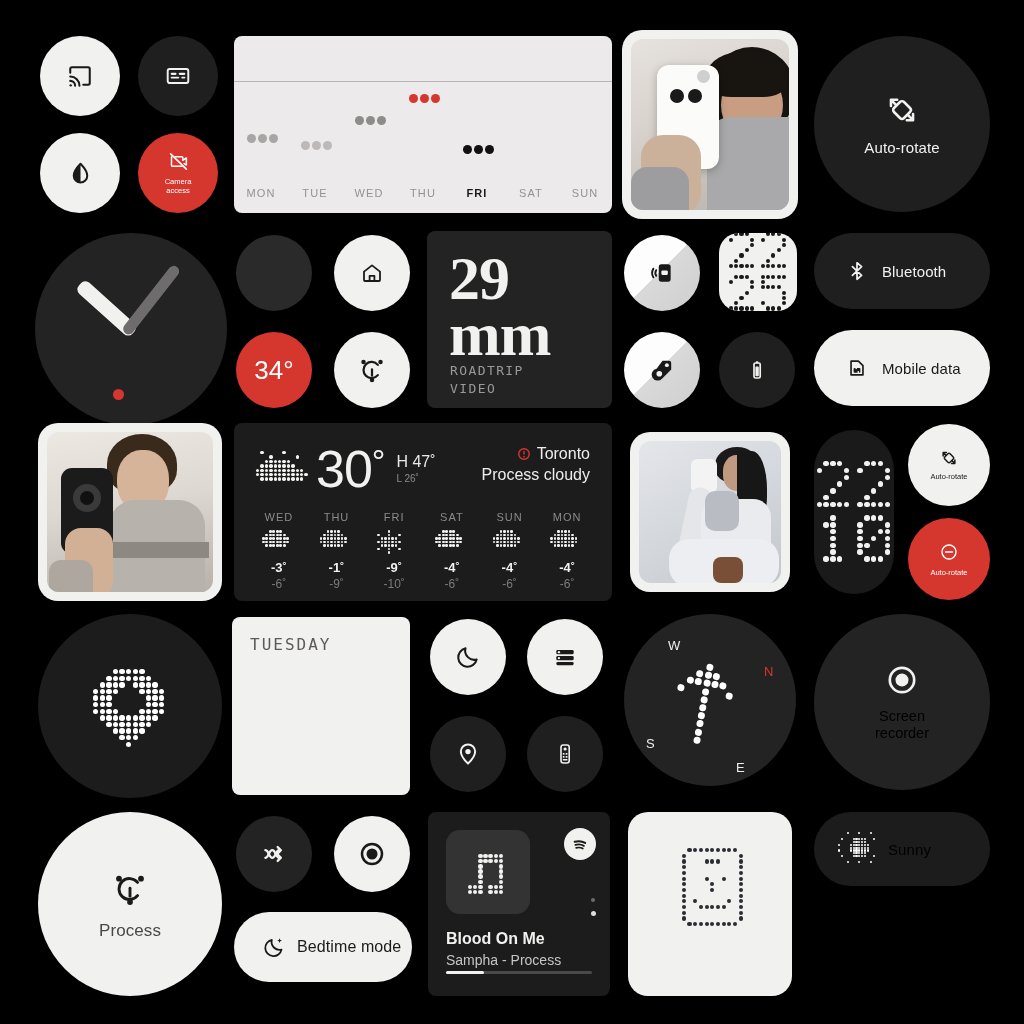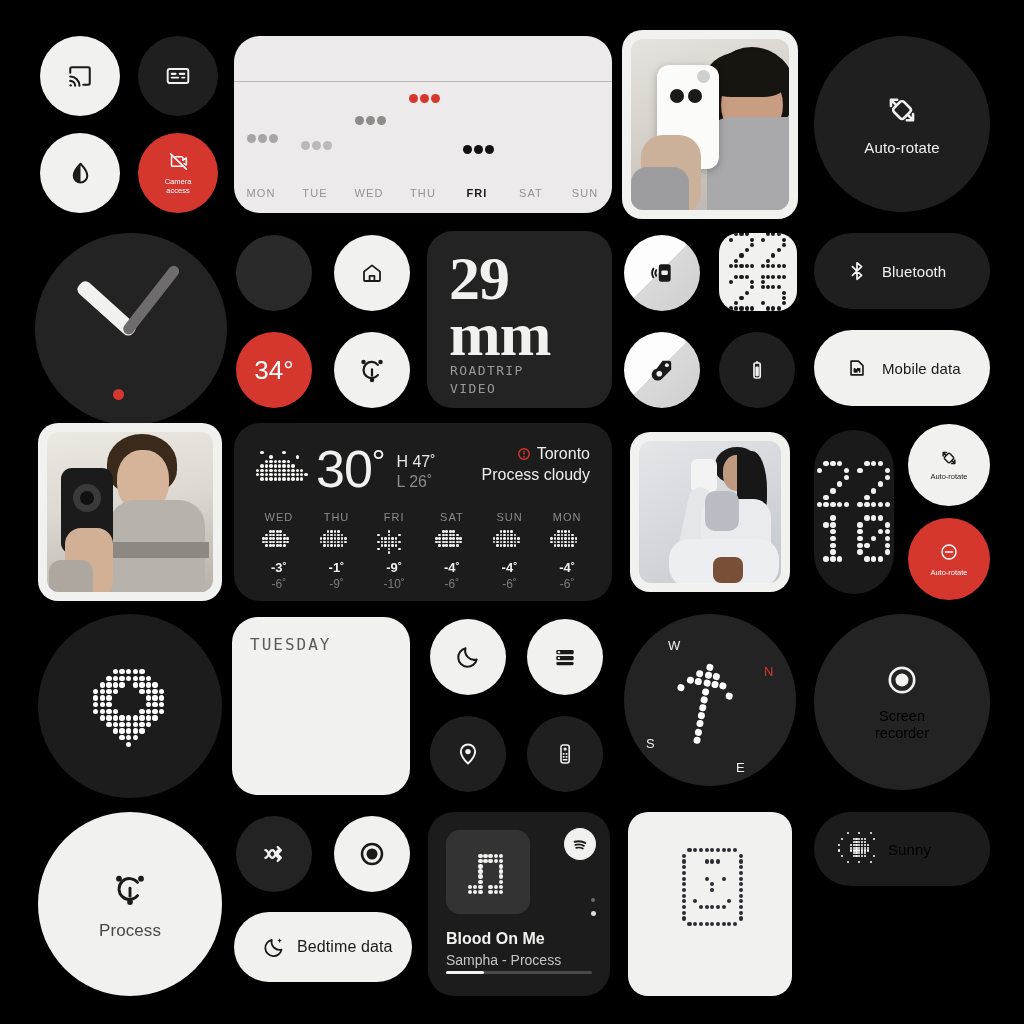--- a/index.html
+++ b/index.html
@@ -7,21 +7,21 @@
     width: 1024px; height: 1024px;
     background: #000;
     font-family: "Liberation Sans", sans-serif;
     overflow: hidden;
   }
   .canvas { position: relative; width: 1024px; height: 1024px; background: #000; }
 
   
   .tile { position: absolute; overflow: hidden; }
   .circ  { border-radius: 50%; }
-  .rr    { border-radius: 26px; }
+  .rr    { border-radius: 8px; }
   .rr-sm { border-radius: 20px; }
   .pill  { border-radius: 999px; }
   .light { background: #f1f1f0; color: #1a1a1a; }
   .dark  { background: #1f1f1f; color: #f1f1f0; }
   .dark2 { background: #2a2a2a; color: #f1f1f0; }
   .red   { background: #d5372f; color: #fff; }
   .center { display: flex; align-items: center; justify-content: center; }
   .col { flex-direction: column; }
   .ico { display: block; }
 
@@ -49,21 +49,21 @@
 
   
   .mm-num { font-family: "Liberation Serif", serif; font-weight: bold; letter-spacing: -1px; }
   .mono { font-family: "DejaVu Sans Mono", monospace; }
 
   
   .wx-top { display: flex; align-items: flex-start; padding: 22px 22px 0 22px; }
   .wx-temp { font-size: 52px; font-weight: 300; line-height: .95; color:#f1f1f0; letter-spacing:-1px;}
   .wx-hl { margin-left: 12px; margin-top: 8px; }
   .wx-h { font-size: 16px; color: #e8e6e6; }
-  .wx-l { font-size: 16px; color: #8d8a8a; margin-top: 2px; }
+  .wx-l { font-size: 10px; color: #8d8a8a; margin-top: 2px; }
   .wx-loc { margin-left: auto; text-align: right; }
   .wx-city { font-size: 16px; color: #eee; display:flex; align-items:center; justify-content:flex-end; gap:6px;}
   .wx-cond { font-size: 16px; color: #eee; margin-top: 3px; }
   .wx-days { display: flex; padding: 14px 16px 0 16px; }
   .wx-day { flex: 1; text-align: center; }
   .wx-dn { font-size: 11px; letter-spacing: 1px; color: #8d8a8a; }
   .wx-hi { font-size: 13px; color: #f1f1f0; margin-top: 4px; font-weight:bold;}
   .wx-lo { font-size: 12px; color: #7d7a7a; margin-top: 2px; }
 
   
@@ -939,21 +939,21 @@
       <circle cx="12" cy="12" r="4.4" fill="#1a1a1a"></circle>
     </svg>
   </div>
 
   <div class="tile pill light" style="left:234px;top:912px;width:178px;height:70px;">
     <div class="row-lbl" style="padding-left:28px;gap:11px;">
       <svg class="ico" width="24" height="24" viewBox="0 0 24 24">
         <path d="M19.5 14.6A8 8 0 0 1 9.8 4.9a8.2 8.2 0 1 0 9.7 9.7z" fill="none" stroke="#1a1a1a" stroke-width="1.8" stroke-linejoin="round"></path>
         <path d="M17.6 3.2l.7 1.7 1.7.7-1.7.7-.7 1.7-.7-1.7-1.7-.7 1.7-.7z" fill="#1a1a1a"></path>
       </svg>
-      <span class="lbl" style="font-size:16px;">Bedtime data</span>
+      <span class="lbl" style="font-size:16px;">Bedtime mode</span>
     </div>
   </div>
 
   <div class="tile rr" style="left:428px;top:812px;width:182px;height:184px;background:#1c1c1c;">
     <div class="mus-art center" style="position:absolute;left:18px;top:18px;">
       <div id="dmnote" style="width:46px;height:40px;">
           <div id="dmnotei" style="position: relative; left: 3px; top: 2px;">
             <div style="position: absolute; border-radius: 50%; width: 4.4px; height: 4.4px; background: rgb(241, 241, 240); left: 10.2px; top: 0px;"></div>
             <div style="position: absolute; border-radius: 50%; width: 4.4px; height: 4.4px; background: rgb(241, 241, 240); left: 15.3px; top: 0px;"></div>
             <div style="position: absolute; border-radius: 50%; width: 4.4px; height: 4.4px; background: rgb(241, 241, 240); left: 20.4px; top: 0px;"></div>

